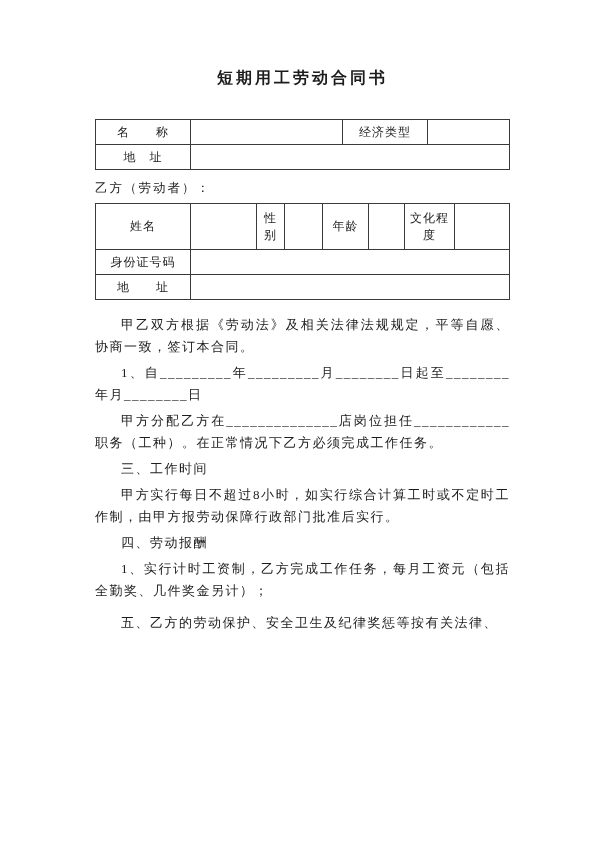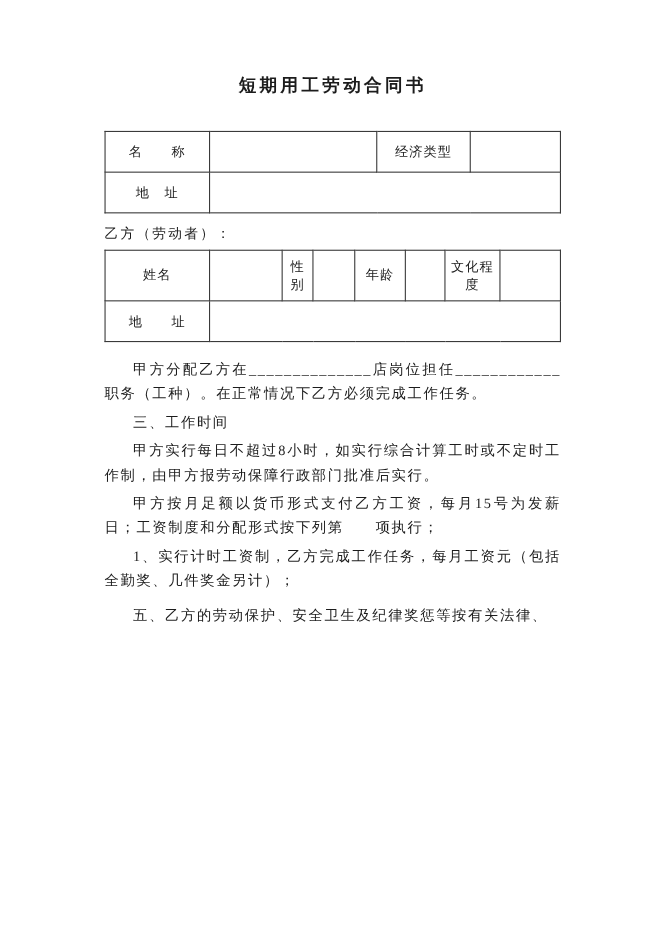--- a/index.html
+++ b/index.html
@@ -40,21 +40,21 @@
     border: 1px solid #3a3a3a;
     font-size: 12px;
     letter-spacing: 1px;
     text-align: center;
     vertical-align: middle;
     padding: 2px 3px;
     line-height: 1.35;
     overflow: hidden;
   }
   td.pre { white-space: pre-line; }
-  tr.r-sm { height: 37px; }
+  tr.r-sm { height: 25px; }
   tr.r-md { height: 40px; }
   tr.r-lg { height: 46px; }
   .body-text { margin-top: 14px; }
   p.para {
     margin: 0 0 4px 0;
     font-size: 13px;
     line-height: 22px;
     letter-spacing: 1.5px;
     text-align: justify;
     text-indent: 2em;
@@ -108,28 +108,34 @@
         <td>姓名</td>
         <td></td>
         <td>性别</td>
         <td></td>
         <td>年龄</td>
         <td></td>
         <td>文化程度</td>
         <td></td>
       </tr>
       <tr class="r-sm">
+        <td>身份证号码</td>
+        <td colspan="7"></td>
+      </tr>
+      <tr class="r-sm">
         <td>地　　址</td>
         <td colspan="7"></td>
       </tr>
     </tbody>
   </table>
 
   <div class="body-text">
+    <p class="para">甲乙双方根据《劳动法》及相关法律法规规定，平等自愿、协商一致，签订本合同。</p>
+    <p class="para">1、自_________年_________月________日起至________年月________日</p>
     <p class="para">甲方分配乙方在______________店岗位担任____________职务（工种）。在正常情况下乙方必须完成工作任务。</p>
     <p class="para">三、工作时间</p>
     <p class="para">甲方实行每日不超过8小时，如实行综合计算工时或不定时工作制，由甲方报劳动保障行政部门批准后实行。</p>
-    <p class="para">甲方按月足额以货币形式支付乙方工资，每月15号为发薪日；工资制度和分配形式按下列第　　项执行；</p>
+    <p class="para">四、劳动报酬</p>
     <p class="para">1、实行计时工资制，乙方完成工作任务，每月工资元（包括全勤奖、几件奖金另计）；</p>
     <p class="para last">五、乙方的劳动保护、安全卫生及纪律奖惩等按有关法律、</p>
   </div>
 
 </div>
 
 </body></html>

